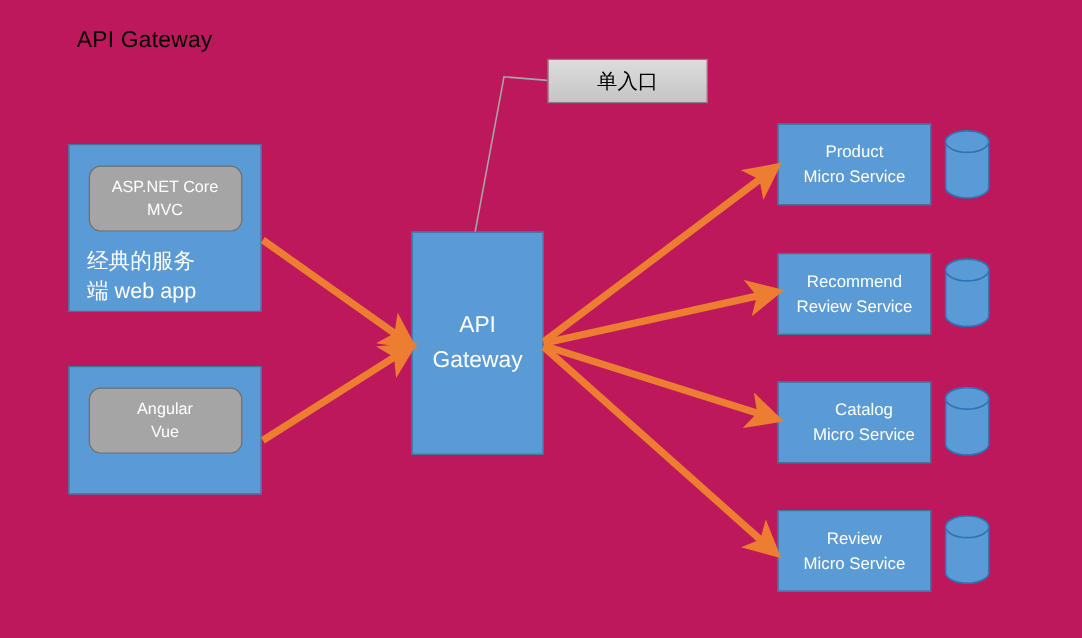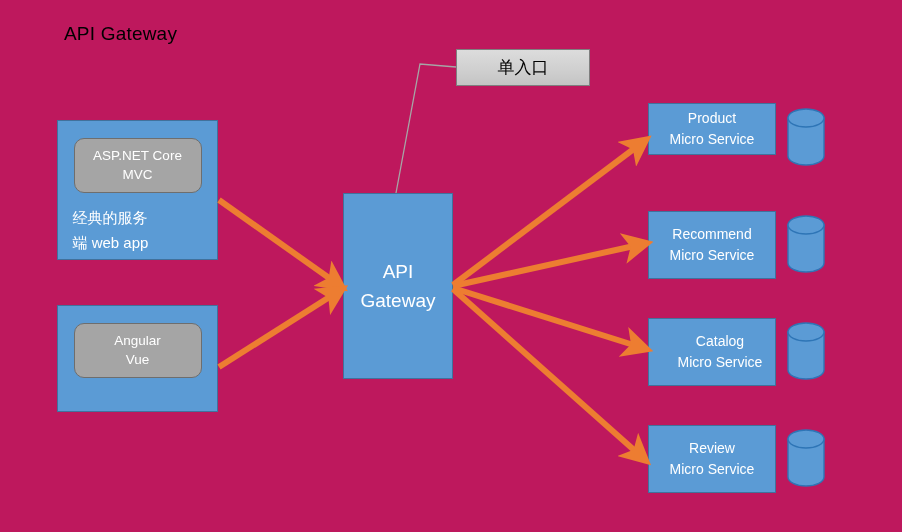--- a/index.html
+++ b/index.html
@@ -54,21 +54,21 @@
     font-size: 13.5px;
     line-height: 19px;
     text-align: center;
     padding: 7px 4px 8px 4px;
     white-space: pre-line;
   }
   .client-desc {
     margin-top: 12px;
     width: 130px;
     color: #ffffff;
-    font-size: 15px;
+    font-size: 18px;
     line-height: 25px;
     text-align: left;
     white-space: pre-line;
   }
 
   
   .gateway-box {
     display: flex;
     align-items: center;
     justify-content: center;
@@ -151,28 +151,28 @@
 
   <div class="blue-box gateway-box" style="left:343px; top:193px; width:110px; height:186px;justify-content:center;">
     <div class="gateway-label">API
 Gateway</div>
   </div>
 
   <div class="callout-box">
     <span>单入口</span>
   </div>
 
-  <div class="blue-box ms-box" style="left:648px; top:103px; width:128px; height:52px;">
+  <div class="blue-box ms-box" style="left:648px; top:103px; width:128px; height:68px;">
     <div class="ms-label">Product
 Micro Service</div>
   </div>
 
   <div class="blue-box ms-box" style="left:648px; top:211px; width:128px; height:68px;">
     <div class="ms-label">Recommend
-Micro Service</div>
+Review Service</div>
   </div>
 
   <div class="blue-box ms-box" style="left:648px; top:318px; width:128px; height:68px;padding-left:16px;">
     <div class="ms-label">Catalog
 Micro Service</div>
   </div>
 
   <div class="blue-box ms-box" style="left:648px; top:425px; width:128px; height:68px;justify-content:center;">
     <div class="ms-label">Review
 Micro Service</div>

